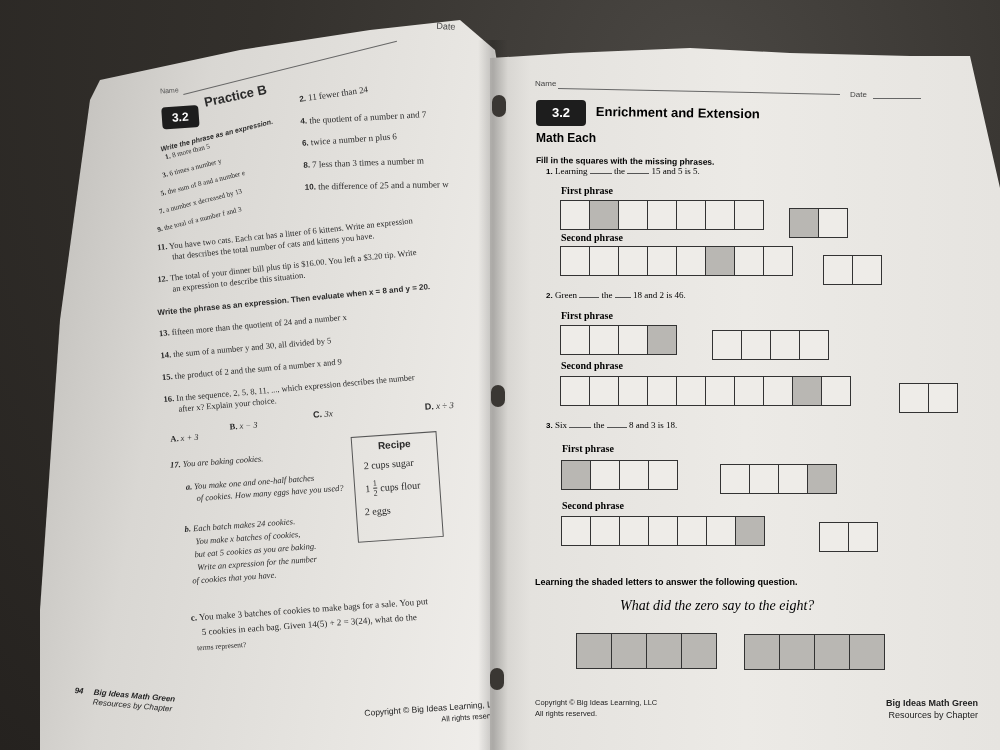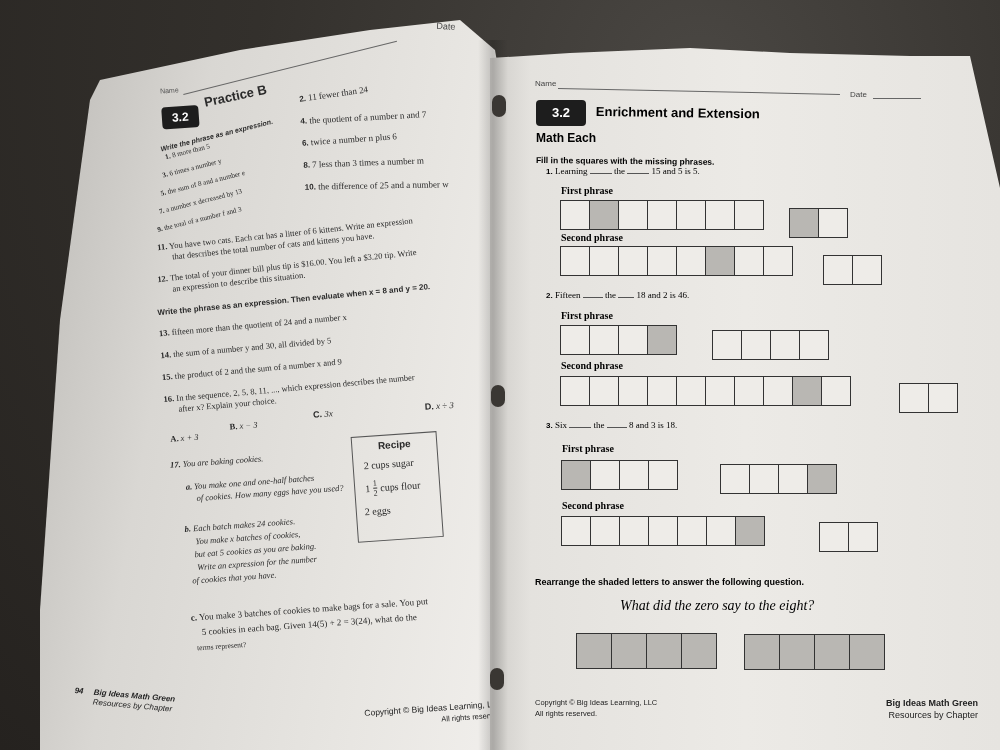--- a/index.html
+++ b/index.html
@@ -174,21 +174,21 @@
     <div class="box"></div>
     <div class="box"></div>
   </div>
 <div class="boxrow" style="left:824px;top:255px;">
     <div class="box"></div>
     <div class="box"></div>
   </div>
 
 <div class="q serif" style="left:546px;top:290px;font-size:9px;">
   <b style="font-family:'Liberation Sans',sans-serif;font-size:8px">2.</b>
-  <span>Fifteen</span> <span class="name-rule" style="width:20px"></span>
+  <span>Green</span> <span class="name-rule" style="width:20px"></span>
   <span>the</span> <span class="name-rule" style="width:16px"></span>
   <span>18 and 2 is 46.</span>
 </div>
 <div class="phrase-label" style="left:561px;top:310px;">First phrase</div>
 <div class="boxrow" style="left:561px;top:325px;">
     <div class="box"></div>
     <div class="box"></div>
     <div class="box"></div>
     <div class="box shaded"></div>
   </div>
@@ -243,21 +243,21 @@
     <div class="box"></div>
     <div class="box"></div>
     <div class="box"></div>
     <div class="box shaded"></div>
   </div>
 <div class="boxrow" style="left:820px;top:522px;">
     <div class="box"></div>
     <div class="box"></div>
   </div>
 
-<div style="position:absolute;left:535px;top:577px;font-size:9px;font-weight:bold;">Rearrange the shaded letters to answer the following question.</div>
+<div style="position:absolute;left:535px;top:577px;font-size:9px;font-weight:bold;">Learning the shaded letters to answer the following question.</div>
 <div style="position:absolute;left:620px;top:598px;font-size:14px;font-style:italic;font-family:'Liberation Serif',serif;">What did the zero say to the eight?</div>
 <div class="boxrow" style="left:577px;top:633px;">
     <div class="box shaded" style="width: 34px; height: 34px;"></div>
     <div class="box shaded" style="width: 34px; height: 34px;"></div>
     <div class="box shaded" style="width: 34px; height: 34px;"></div>
     <div class="box shaded" style="width: 34px; height: 34px;"></div>
   </div>
 <div class="boxrow" style="left:745px;top:634px;">
     <div class="box shaded" style="width: 34px; height: 34px;"></div>
     <div class="box shaded" style="width: 34px; height: 34px;"></div>

